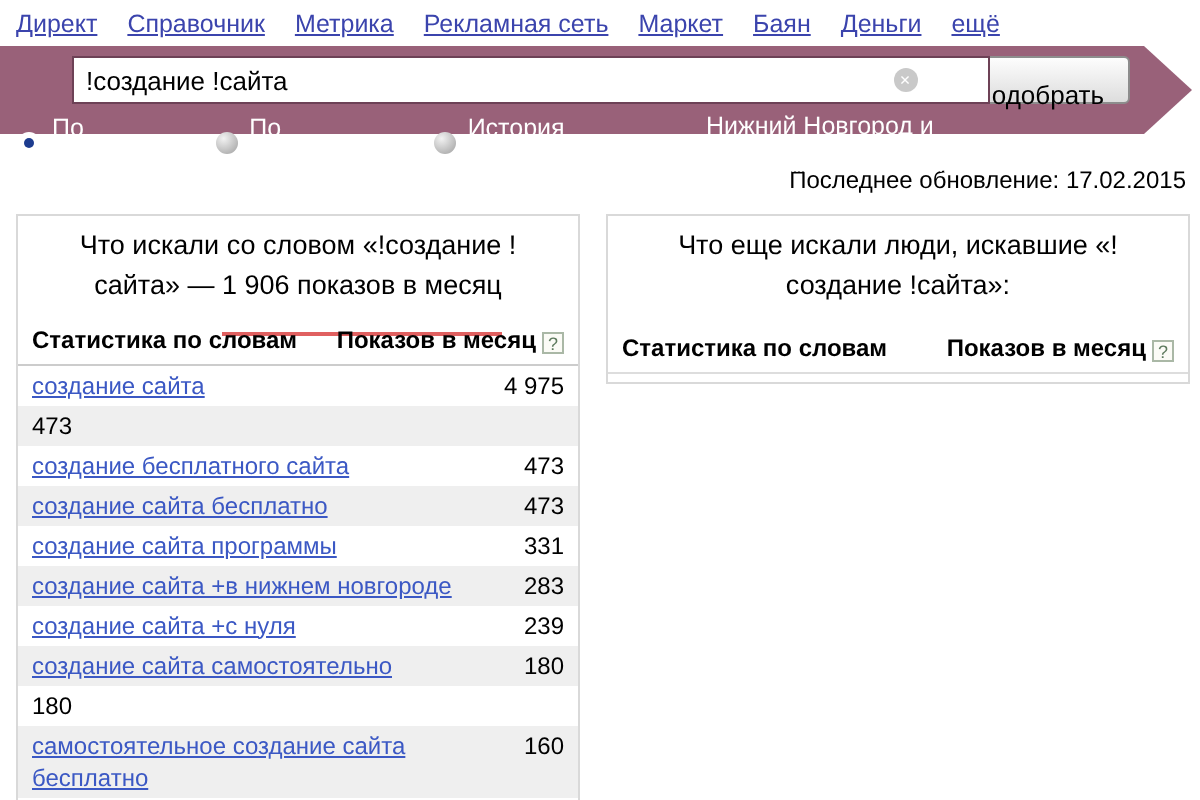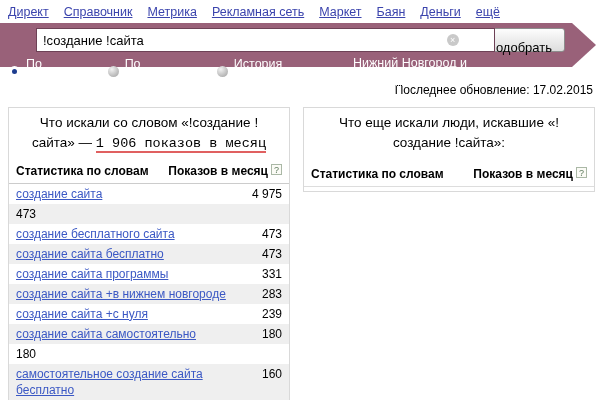--- a/index.html
+++ b/index.html
@@ -35,25 +35,25 @@
 
   
   .update { text-align:right; font-size:12px; padding:16px 7px 10px 0; }
 
   
   .panels { display:flex; gap:13px; margin:0 5px 0 8px; align-items:flex-start; }
   .panel { border:1px solid #d9d9d9; background:#fff; }
   .panel.left { width:282px; flex:0 0 auto; }
   .panel.right { flex:1; }
   .p-title { text-align:center; font-size:13.5px; line-height:1.5; padding:5px 12px 8px; }
-  .total { border-bottom:2px solid #e06060; padding-bottom:0; cursor:pointer;font-family:Liberation Mono, monospace; }
+  .total { border-bottom:2px solid #e06060; padding-bottom:16px; cursor:pointer; }
   .thead { display:flex; justify-content:space-between; align-items:flex-end;
     padding:1px 7px 5px; border-bottom:1px solid #ccc; }
   .thead b { font-size:12px; }
-  .thead .right-col { display:flex; align-items:flex-start; }
+  .thead .right-col { display:flex; align-items:flex-end; }
   .help { display:inline-block; width:11px; height:11px; margin-left:3px; cursor:pointer;
     border:1px solid #aab8a6; background:#fbfbf6; color:#5d7a5d; font-size:9px;
     line-height:10px; text-align:center; }
   .rows .t-row { display:flex; justify-content:space-between; align-items:flex-start;
     padding:2px 7px; font-size:12px; line-height:16px; }
   .rows .t-row:nth-child(even) { background:#efefef; }
   .t-phrase { width:225px; color:#3b58c4; text-decoration:underline; cursor:pointer; }
   .t-count { white-space:nowrap; text-align:right; }
   .right .thead { margin-top:4px; border-bottom:1px solid #ddd; }
   .right .after-head { height:4px; }

